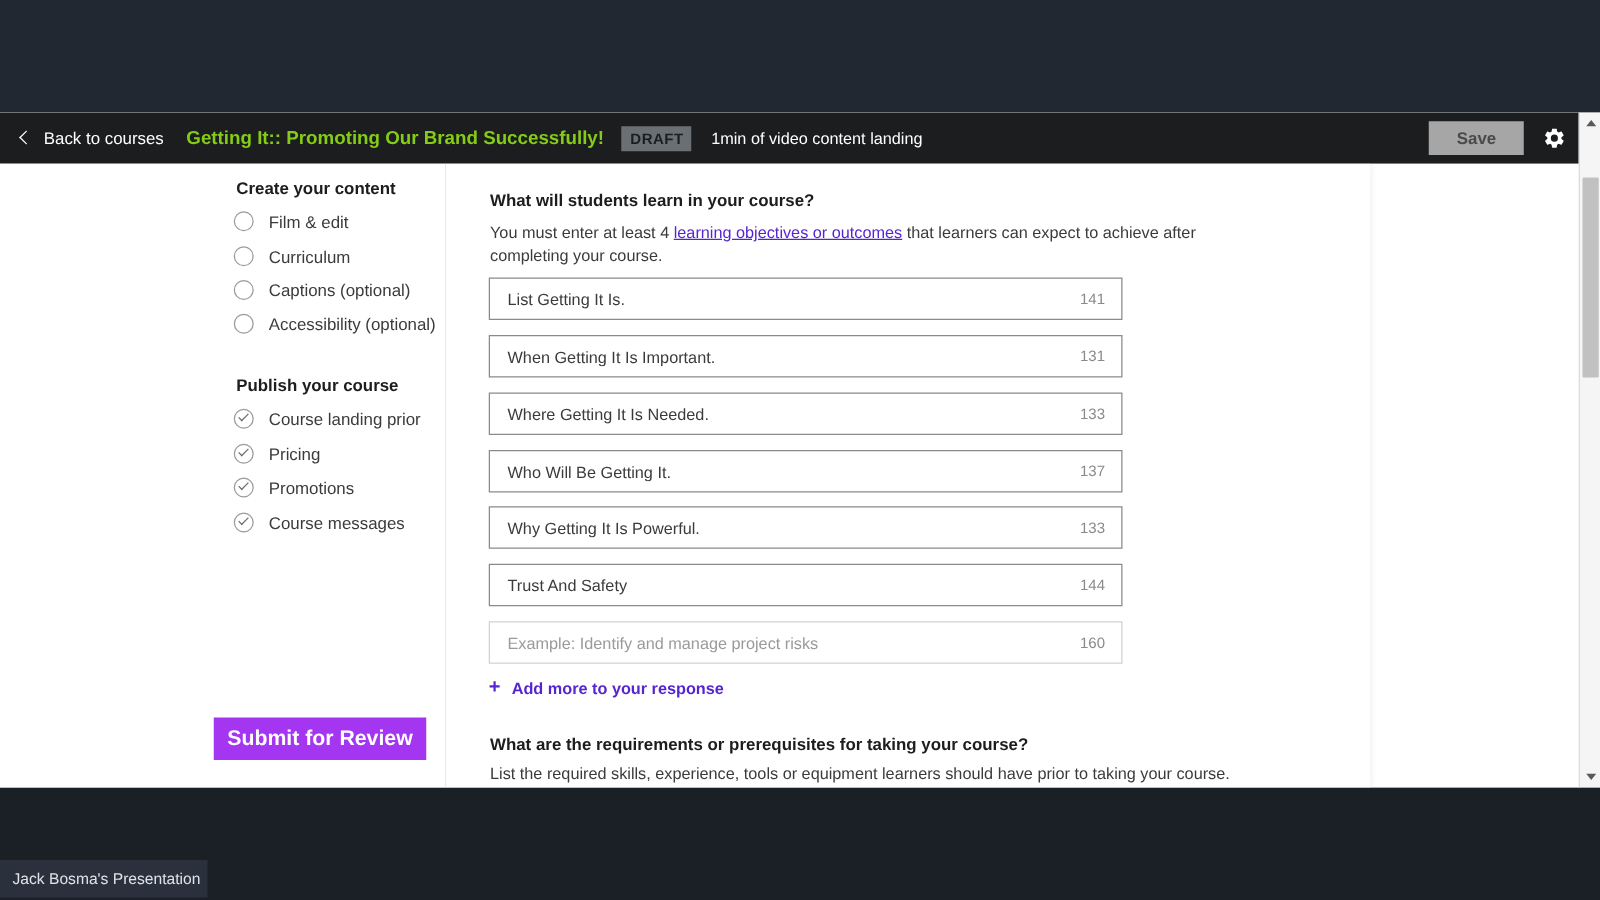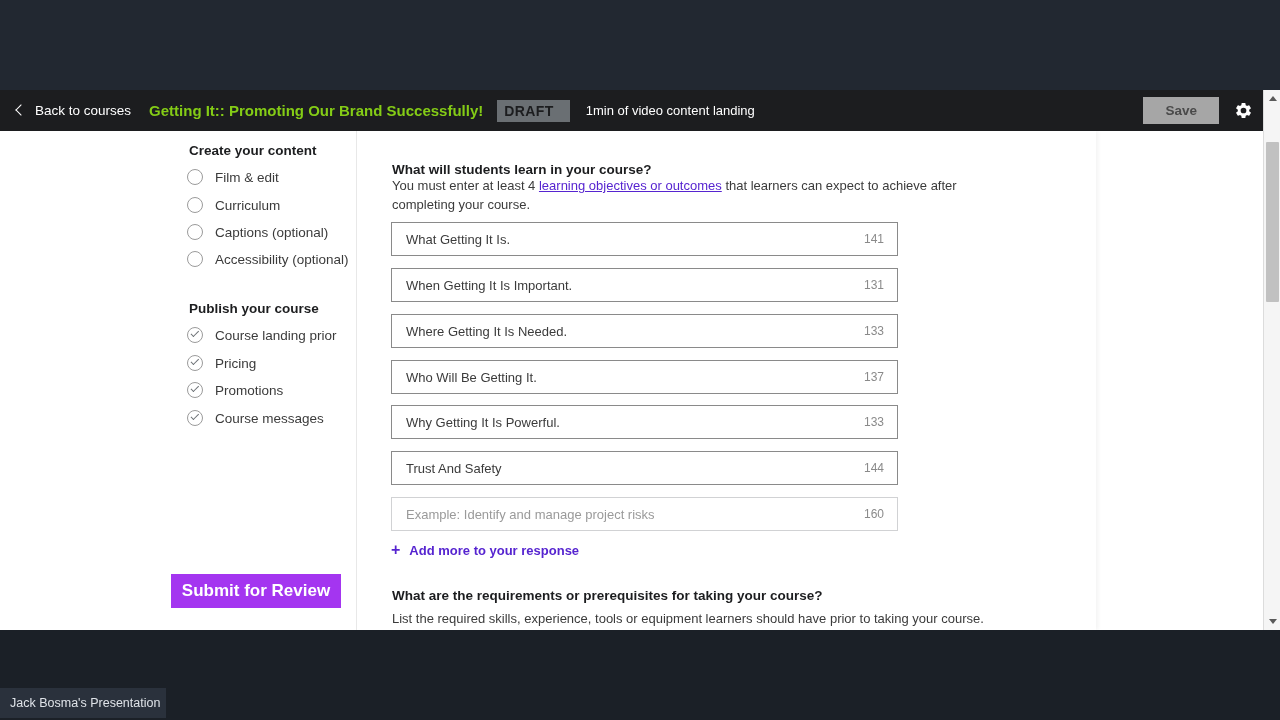--- a/index.html
+++ b/index.html
@@ -80,24 +80,24 @@
     margin-left: 18px;
     color: #84cc16;
     font-size: 15px;
     font-weight: bold;
     white-space: nowrap;
   }
   #draft-badge {
     margin-left: 14px;
     background: #6a6f73;
     color: #1c1d1f;
-    font-size: 14px;
+    font-size: 12px;
     font-weight: bold;
     letter-spacing: 0.4px;
-    padding: 3px 16px 3px 7px;
+    padding: 3px 6px 3px 7px;
     white-space: nowrap;
   }
   #upload-status {
     margin-left: 16px;
     color: #ffffff;
     font-size: 13px;
     white-space: nowrap;
   }
   #header-right {
     position: absolute; right: 10px; top: 0;
@@ -347,28 +347,28 @@
           <div class="side-item" style="top:279px;">
             <span class="bullet done"></span>
             <span class="label">Course messages</span>
           </div>
 
           <button id="submit-review-button">Submit for Review</button>
         </div>
 
         <div id="main">
 
-          <div class="section-title" style="top:31px;">What will students learn in your course?</div>
+          <div class="section-title" style="top:22px;">What will students learn in your course?</div>
 
           <div class="section-desc" style="top:45px;">
             <span>You must enter at least 4 </span><a href="#">learning objectives or outcomes</a><span> that learners can expect to achieve after completing your course.</span>
           </div>
 
           <div class="objective-row" style="top:91px;">
-            <span class="otext">What Getting It Is.</span>
+            <span class="otext">List Getting It Is.</span>
             <span class="ocount">141</span>
           </div>
           <div class="objective-row" style="top:137px;">
             <span class="otext">When Getting It Is Important.</span>
             <span class="ocount">131</span>
           </div>
           <div class="objective-row" style="top:183px;">
             <span class="otext">Where Getting It Is Needed.</span>
             <span class="ocount">133</span>
           </div>

